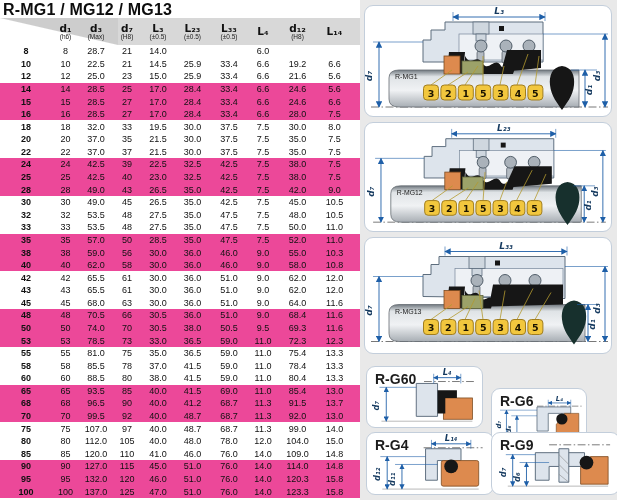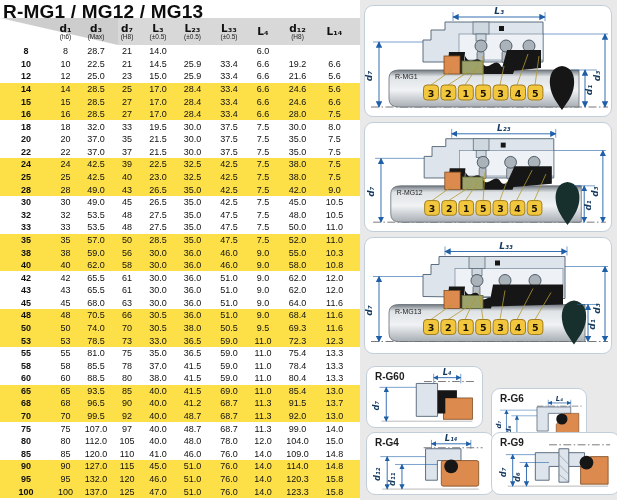--- a/index.html
+++ b/index.html
@@ -1,37 +1,37 @@
 <!DOCTYPE html>
 <html><head>
 <meta charset="utf-8">
 <style>
   html,body{margin:0;padding:0}
   body{width:617px;height:500px;position:relative;overflow:hidden;background:#fff;
        font-family:"Liberation Sans",sans-serif;color:#111}
 
   
-  .title{position:absolute;left:3px;top:1px;font-size:19px;font-weight:bold;letter-spacing:.2px;color:#0d0d0d}
+  .title{position:absolute;left:3px;top:1px;font-size:16px;font-weight:bold;letter-spacing:.2px;color:#0d0d0d}
   .thead{position:absolute;left:0;top:18px;width:360px;height:27px;background:#d8d8d8;display:grid;
          grid-template-columns:52px 27px 34px 28px 34px 35px 38px 30px 39px 35px}
   .thead::before{content:"";position:absolute;left:0;top:0;width:118px;height:100%;
          background:linear-gradient(to right top,#ffffff 49%,#cdcdcd 51%)}
   .hcell{position:relative;z-index:1;display:flex;flex-direction:column;align-items:center;justify-content:center;line-height:1}
   .hmain{font-weight:bold;font-size:10.5px;font-family:"DejaVu Sans","Liberation Sans",sans-serif}
   .hnote{font-style:normal;font-weight:normal;font-size:6.5px;margin-top:1px;color:#222}
   .tbody{position:absolute;left:0;top:45px;width:360px}
   .trow{display:grid;grid-template-columns:52px 27px 34px 28px 34px 35px 38px 30px 39px 35px;
         height:12.58px;align-items:center;text-align:center;font-size:9px}
-  .trow.shade{background:#fde047}
+  .trow.shade{background:#ec4899}
   .rowlabel{font-weight:bold}
 
   
   .rightcol{position:absolute;left:360px;top:0;width:257px;height:500px;background:#e9e9e9}
   .panel{position:absolute;background:#fff;border:1px solid #c3cedb;border-radius:9px;overflow:hidden;box-sizing:border-box}
-  .seat-name{position:absolute;top:4px;left:8px;font-size:10px;font-weight:bold;color:#1c1c1c;z-index:2}
+  .seat-name{position:absolute;top:4px;left:8px;font-size:14px;font-weight:bold;color:#1c1c1c;z-index:2}
   svg{display:block;width:100%;height:100%}
 
   .st{fill:#dde4ec;stroke:#5d6d7d;stroke-width:1;stroke-linejoin:round}
   .stl{fill:#eef1f5;stroke:#77879a;stroke-width:.7}
   .bolt{fill:#cfd7df;stroke:#5d6d7d;stroke-width:.8}
   .blk{fill:#161616}
   .org{fill:#dd8a4e;stroke:#7a4a20;stroke-width:.8}
   .olv{fill:#9ca269;stroke:#5f643c;stroke-width:.8}
   .spr{fill:#aab2ba;stroke:#43505c;stroke-width:.9}
   .stem{fill:#b4bbc2;stroke:#4a545e;stroke-width:.7}

